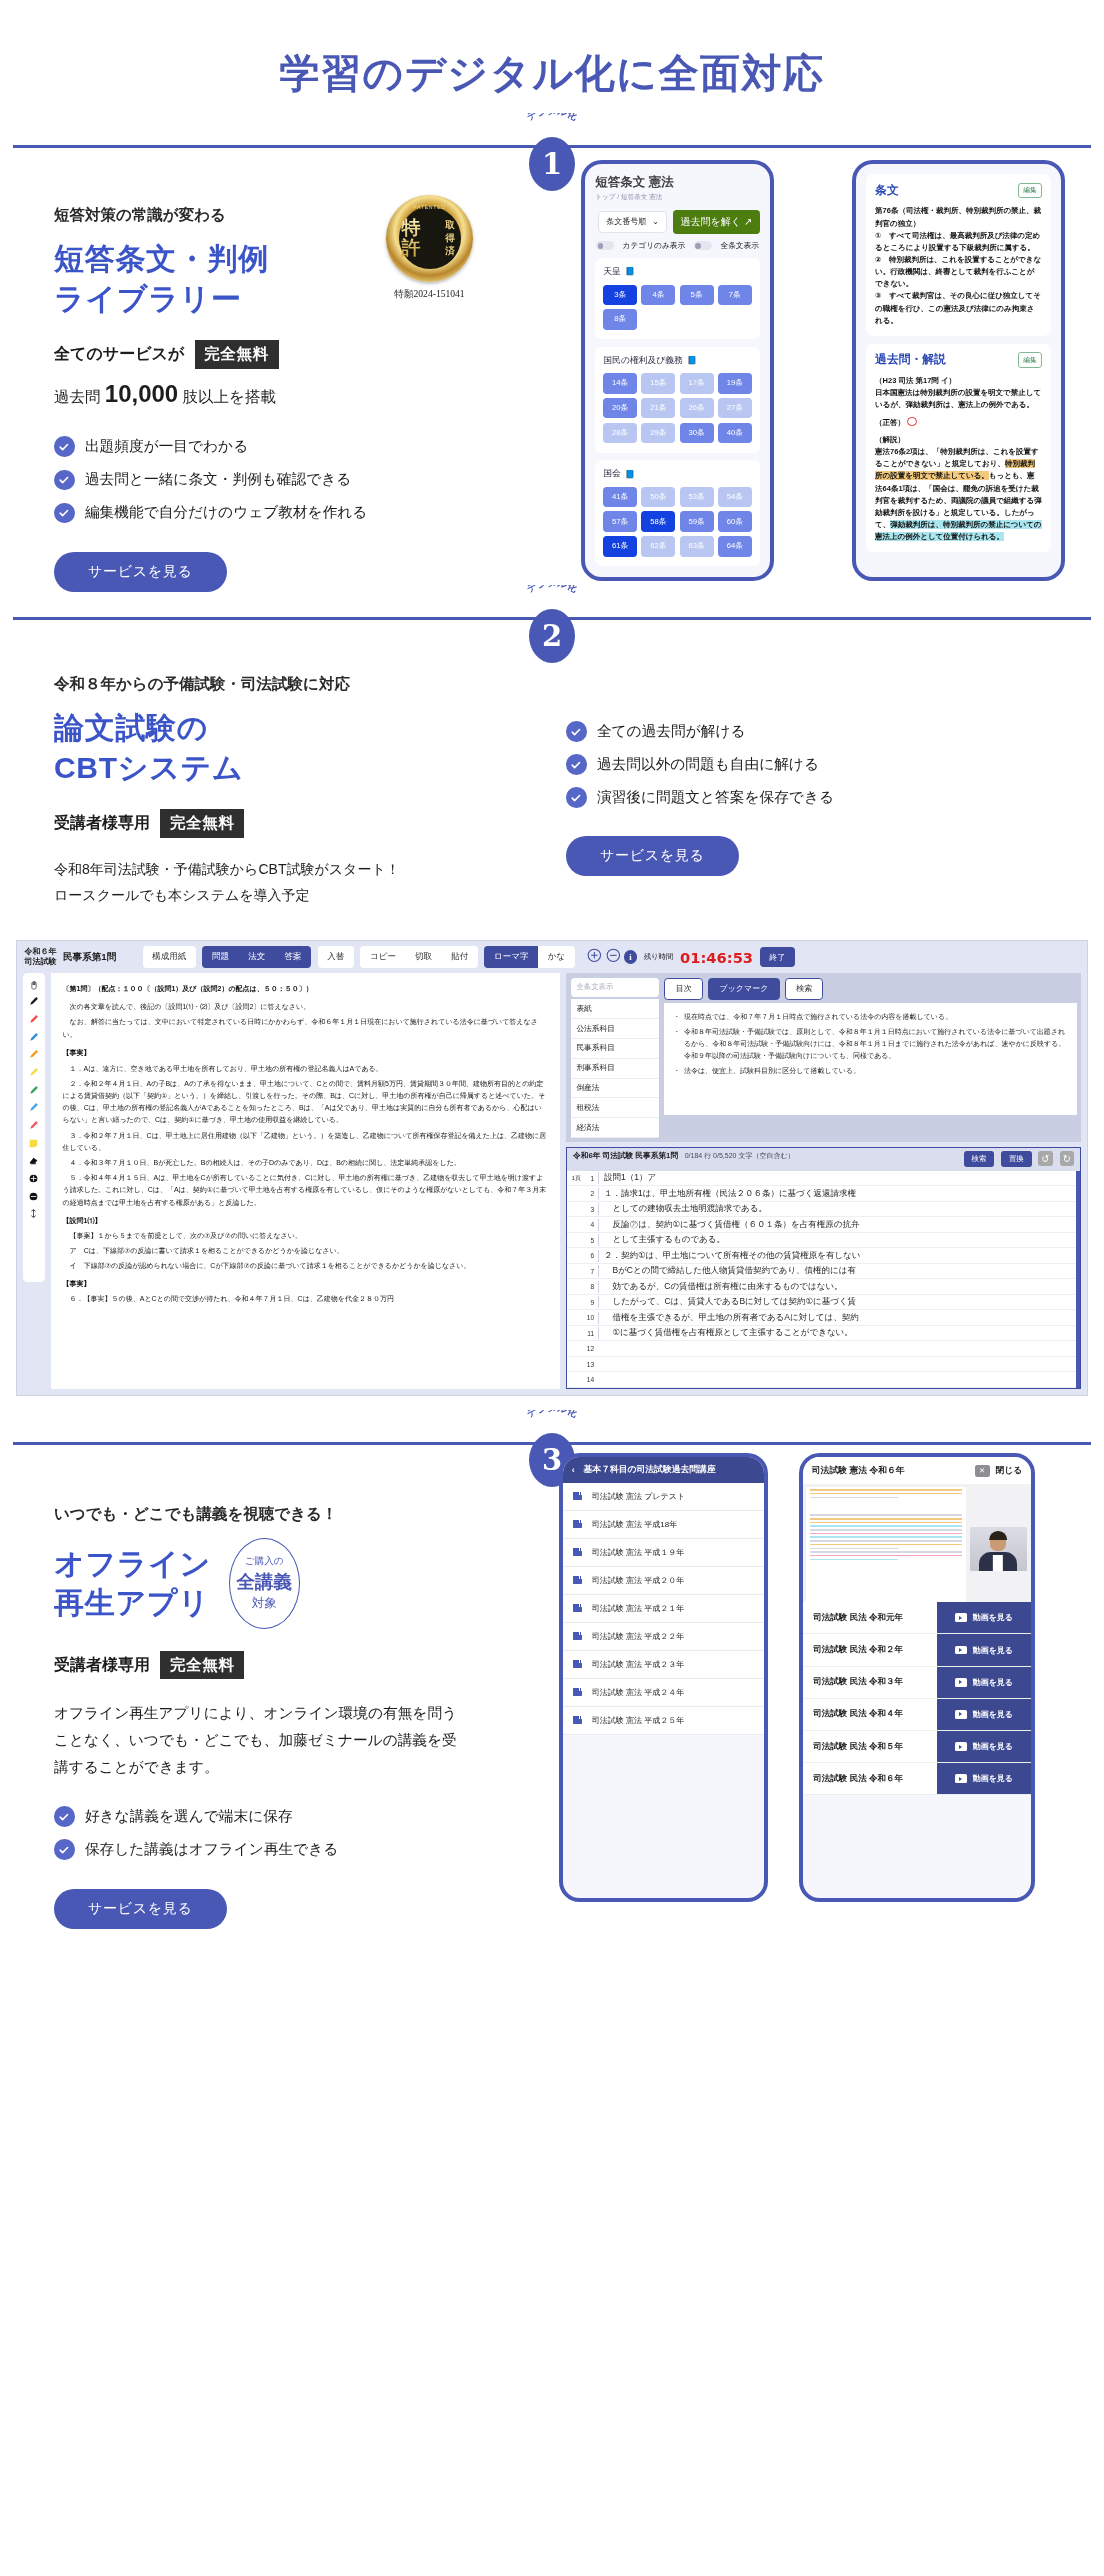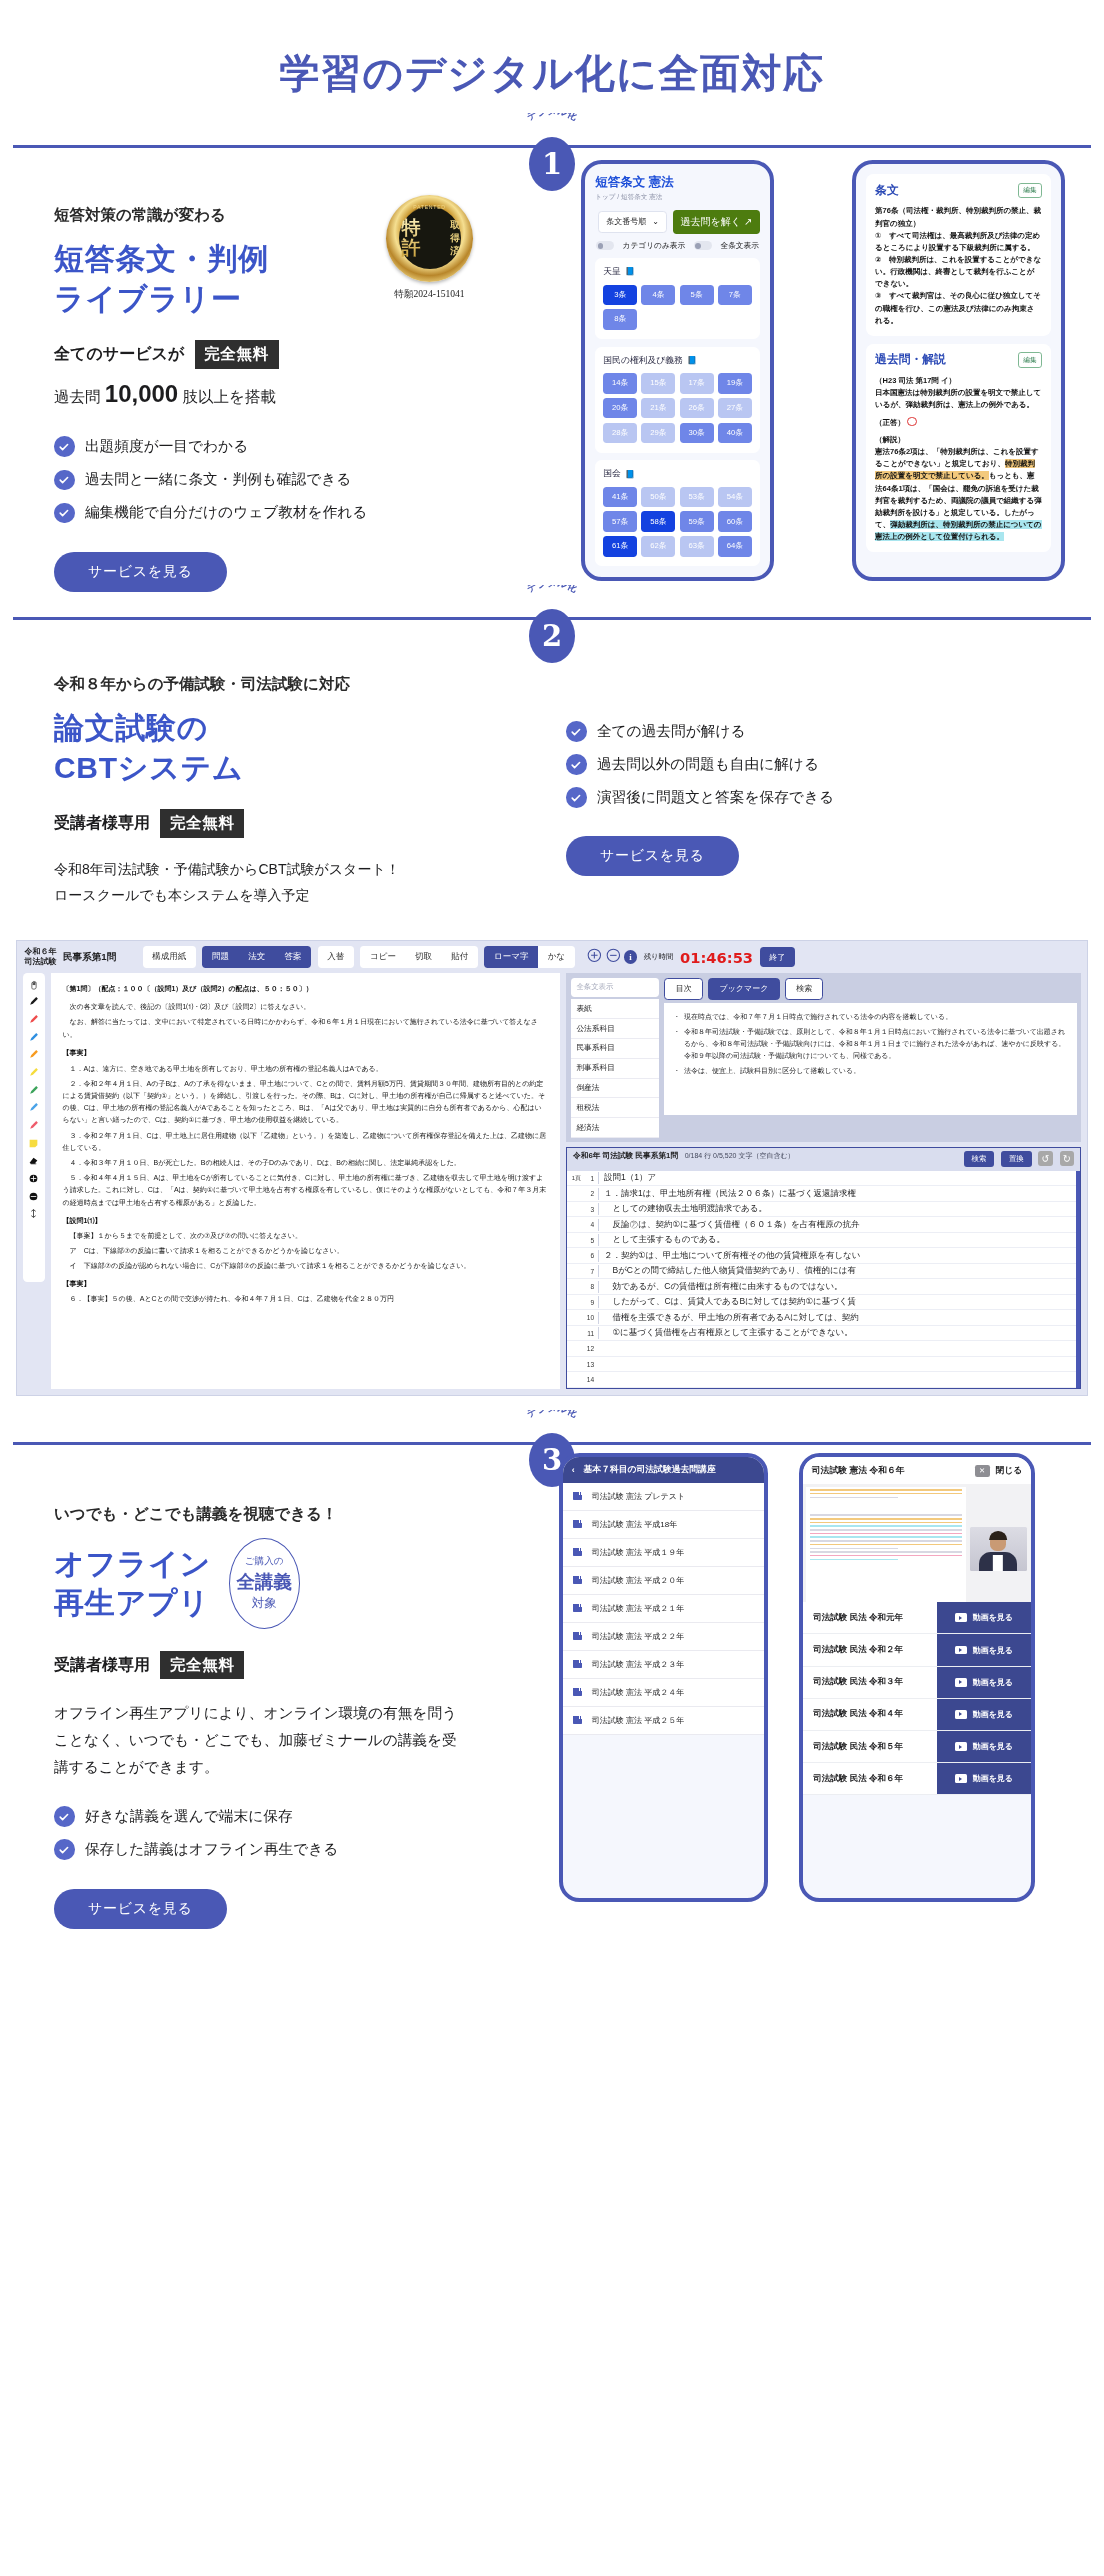--- a/index.html
+++ b/index.html
@@ -97,35 +97,35 @@
   .seal-inner {
     width: 62px; height: 62px; border-radius: 50%;
     background: #17170f;
     display: flex; flex-direction: row; align-items: center; justify-content: center;
     gap: 17px;
   }
   .seal-top { font-size: 5.2px; color: #f3d98a; letter-spacing: 0.7px; position: absolute; top: 9.6px; }
   .seal-main { font-size: 19px; font-weight: 700;
     background: linear-gradient(#fbeeb7, #caa23d);
     -webkit-background-clip: text; background-clip: text; color: transparent; line-height: 1.05; }
-  .seal-sub { font-size: 9.6px; font-weight: 700; color: #e8cf7e; letter-spacing: 0.7px; text-align: right; }
+  .seal-sub { font-size: 9.6px; font-weight: 700; color: #e8cf7e; letter-spacing: 0.7px; }
   .seal-cap { font-size: 9.6px; margin-top: 6.6px; color: #222; font-family: "Liberation Serif", serif; }
 
   
   .phone {
     border: 4.4px solid #4a58b5;
     border-radius: 20.6px;
     background: #f5f7fd;
     overflow: hidden;
     position: relative;
   }
 
   
   .s1-app { padding: 10.3px 10.3px 0; font-size: 8px; }
-  .s1-title { font-size: 12.5px; font-weight: 700; color: #1d4ed8; }
+  .s1-title { font-size: 12.5px; font-weight: 700; color: #404040; }
   .s1-crumb { font-size: 6.6px; color: #8a8fa5; margin-top: 2.2px; }
   .s1-controls { display: flex; gap: 5.9px; justify-content: flex-end; margin-top: 7.4px; align-items: center; }
   .s1-select {
     background: #fff; border: 0.7px solid #dfe3ef; border-radius: 3.7px;
     padding: 4.4px 7.4px; font-size: 8px; display: flex; align-items: center; gap: 5.9px;
   }
   .s1-greenbtn { background: #4d7c0f; color: #fff; border-radius: 3.7px; padding: 5.2px 7.4px; font-size: 10px; display: flex; gap: 2.9px; align-items: center; }
   .s1-toggles { display: flex; gap: 8.8px; justify-content: center; margin-top: 6.6px; align-items: center; font-size: 7.7px; }
   .tog { width: 17.7px; height: 8.8px; border-radius: 5.2px; background: #e3e6ef; position: relative; }
   .tog::after { content:""; position: absolute; left: 1.5px; top: 1.5px; width: 5.9px; height: 5.9px; border-radius: 50%; background: #9aa0b5; }

